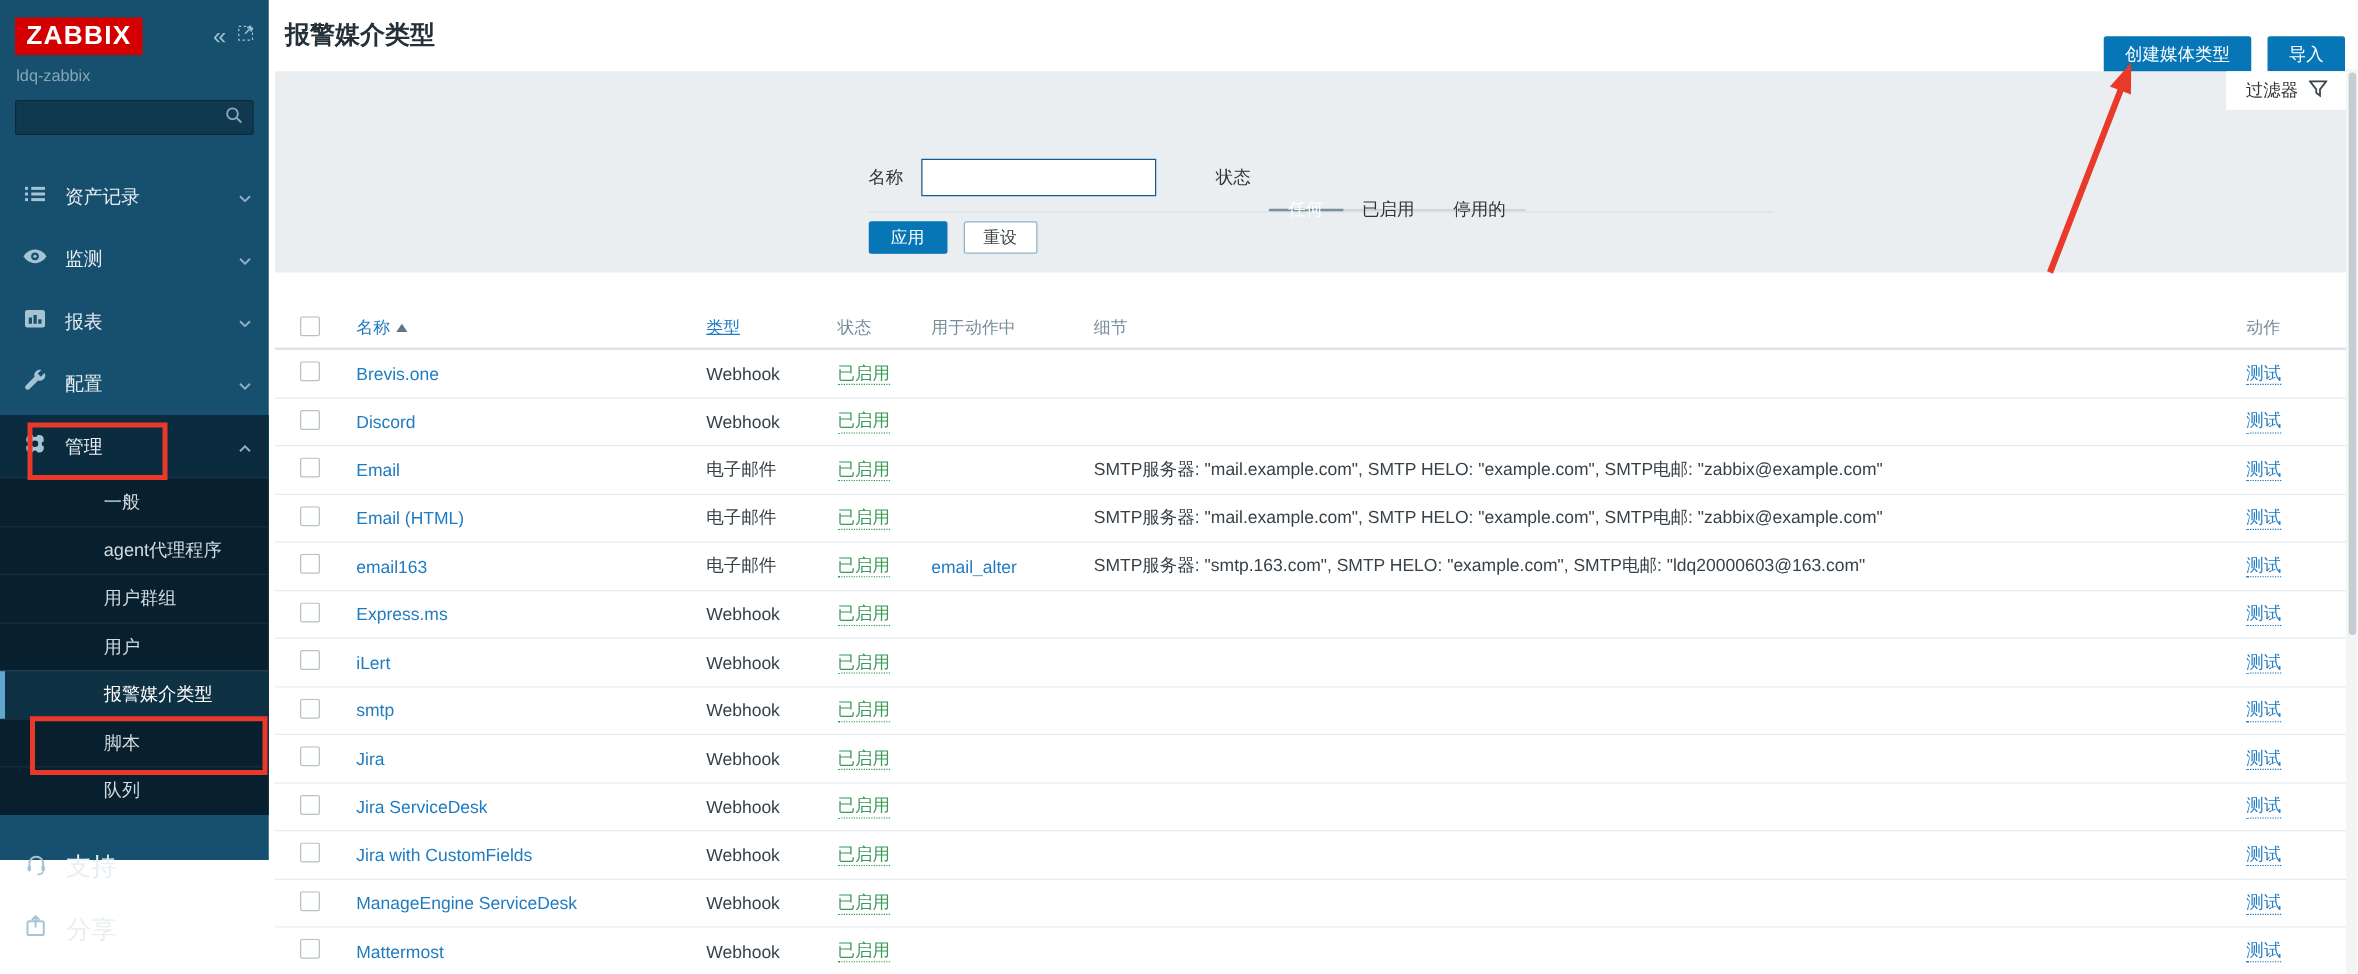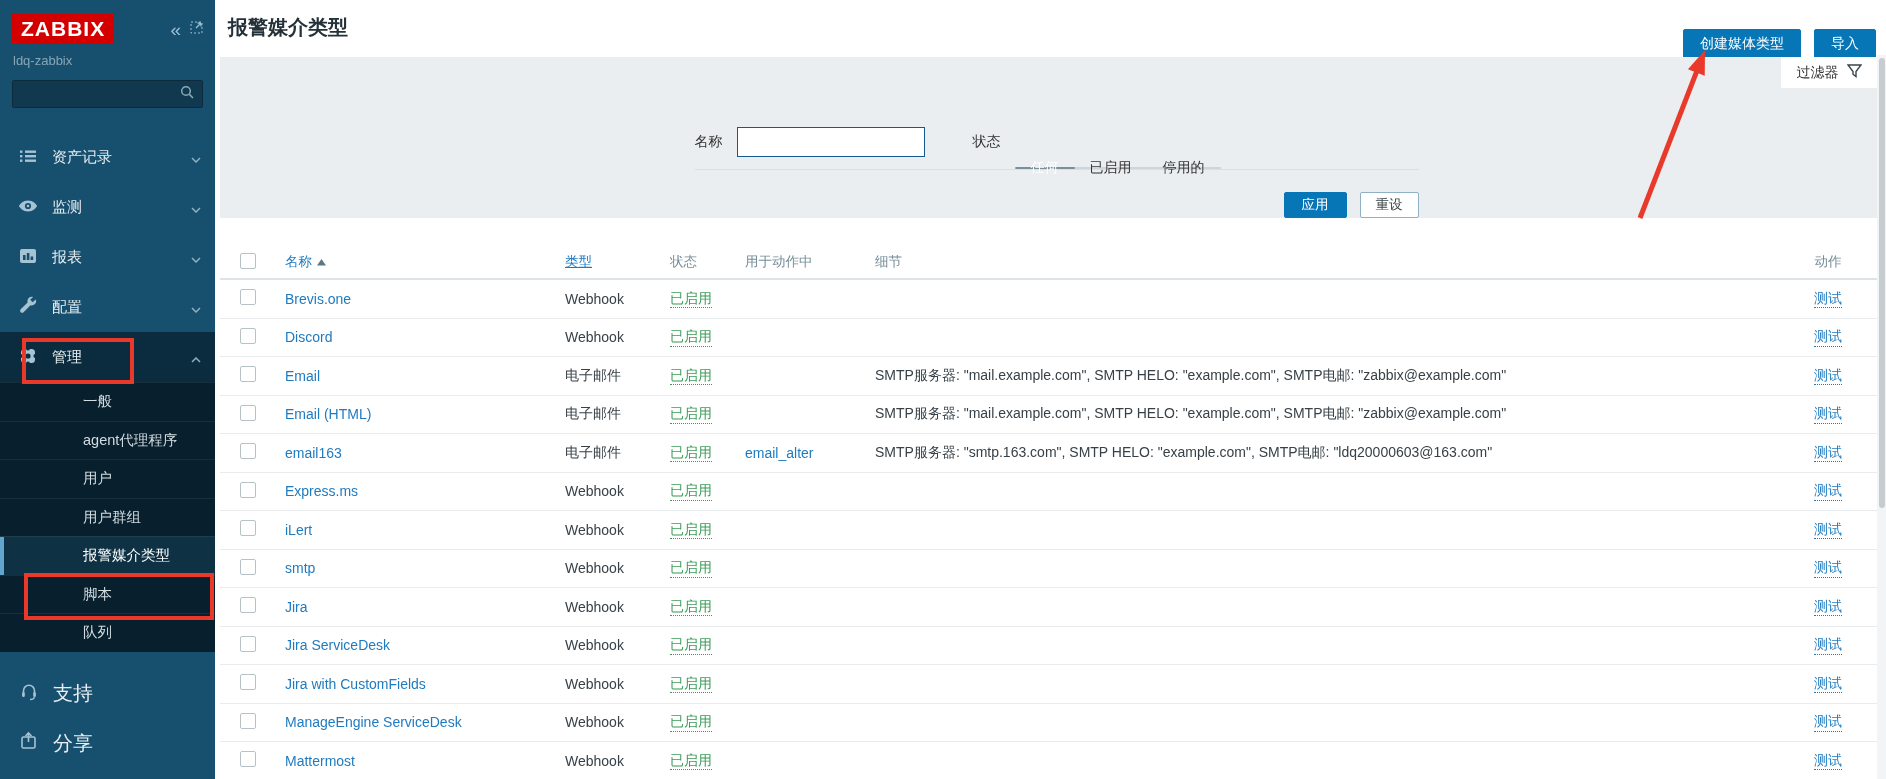--- a/index.html
+++ b/index.html
@@ -14,21 +14,21 @@
     --seg-sel:#798f9c;
     --red:#e8392b;
   }
   *{box-sizing:border-box;}
   html,body{margin:0;padding:0;}
   body{width:1886px;height:779px;overflow:hidden;background:#fff;
        font-family:"Liberation Sans","DejaVu Sans",sans-serif;color:#333;}
   #app{position:relative;width:1886px;height:779px;overflow:hidden;}
 
   
-  aside{position:absolute;left:0;top:0;width:215px;height:779px;background:var(--sidebar-bg);color:#e8eef1;}
+  aside{position:absolute;left:0;top:0;width:215px;height:688px;background:var(--sidebar-bg);color:#e8eef1;}
   .sb-header{padding:14px 12px 0 12px;display:flex;align-items:center;}
   .logo{background:var(--logo-red);color:#fff;font-weight:bold;font-size:21px;padding:3px 9px;letter-spacing:1px;cursor:pointer;}
   .sb-icons{margin-left:auto;display:flex;gap:9px;align-items:center;color:#9dc0d4;}
   .sb-icons .gly{font-size:19px;line-height:13px;cursor:pointer;}
   .server-name{padding:9px 13px 0;color:#8aa6b5;font-size:13px;}
   .search{margin:12px 12px 0;height:28px;background:rgba(0,0,0,.28);border:1px solid rgba(0,0,0,.25);
           border-radius:2px;display:flex;align-items:center;padding:0 8px;}
   .search input{flex:1;background:transparent;border:none;color:#dfe8ec;font-size:13px;outline:none;min-width:0;}
   .menu{margin-top:24px;}
   .menu-item{height:50px;display:flex;align-items:center;padding:0 14px 0 18px;gap:14px;font-size:15px;cursor:pointer;}
@@ -59,32 +59,32 @@
   .f-row1 label{font-size:14px;color:#333;}
   .f-input{width:188px;height:30px;border:1px solid #14598f;margin-left:14px;padding:0 7px;font-size:14px;outline:none;font-family:inherit;}
   .lbl2{margin-left:48px;}
   .segmented{display:flex;margin-left:14px;height:30px;}
   .seg-btn{padding:0 15px;font-size:14px;display:flex;align-items:center;background:#fff;
            border:1px solid #cdd7db;border-left-width:0;color:#333;cursor:pointer;font-family:Liberation Serif, serif;margin-top:40px;}
   .seg-btn:first-child{border-left-width:1px;border-radius:2px 0 0 2px;}
   .seg-btn:last-child{border-radius:0 2px 2px 0;}
   .seg-btn.sel{background:var(--seg-sel);border-color:var(--seg-sel);color:#fff;}
   .f-divider{height:1px;background:#d9dfe2;margin-top:12px;}
-  .f-buttons{display:flex;justify-content:flex-end;gap:13px;margin-top:22px;}
+  .f-buttons{display:flex;justify-content:flex-start;gap:13px;margin-top:7px;}
   .btn-apply{height:26px;padding:0 17px;background:var(--btn-blue);border:1px solid var(--btn-blue);
              color:#fff;border-radius:2px;font-size:13.5px;cursor:pointer;font-family:inherit;}
   .btn-reset{height:26px;padding:0 15px;background:#fff;border:1px solid #8fb1c5;color:#3a4449;
              border-radius:2px;font-size:13.5px;cursor:pointer;font-family:inherit;}
 
   
   .table{margin:28px 9px 0 5px;font-size:14px;}
   .trow{display:grid;grid-template-columns:50px 280px 105px 75px 130px 1fr 80px;align-items:center;}
   .trow > div{padding-left:15px;overflow:hidden;white-space:nowrap;}
   .trow > div:first-child{padding-left:20px;}
-  .trow > div:last-child{padding-right:18px;padding-left:0;text-align:center;}
+  .trow > div:last-child{padding-right:18px;padding-left:0;text-align:left;}
   .thead{height:34px;border-bottom:2px solid #dde3e6;color:#768d99;font-size:13.5px;}
   .tr{height:38.5px;border-bottom:1px solid #e8ecee;}
   .link{color:var(--link);cursor:pointer;}
   .col-type-link{text-decoration:underline;}
   .status-on{color:var(--green);border-bottom:1px dotted var(--green);display:inline-block;line-height:1.25;cursor:pointer;}
   .action-link{color:var(--link);border-bottom:1px dotted var(--link);display:inline-block;line-height:1.25;cursor:pointer;}
   .cell-dark{color:#384147;}
   .cb{width:16px;height:16px;border:1px solid #b7c2c7;border-radius:2px;background:#fff;display:inline-block;cursor:pointer;}
   .sort-tri{margin-left:5px;}
 
@@ -189,24 +189,24 @@
             </svg></span>
         </div>
         <div class="submenu">
           <div class="submenu-item">
             <span>一般</span>
           </div>
           <div class="submenu-item">
             <span>agent代理程序</span>
           </div>
           <div class="submenu-item">
+            <span>用户群组</span>
+          </div>
+          <div class="submenu-item">
             <span>用户</span>
-          </div>
-          <div class="submenu-item">
-            <span>用户群组</span>
           </div>
           <div class="submenu-item selected">
             <span>报警媒介类型</span>
           </div>
           <div class="submenu-item">
             <span>脚本</span>
           </div>
           <div class="submenu-item">
             <span>队列</span>
           </div>

